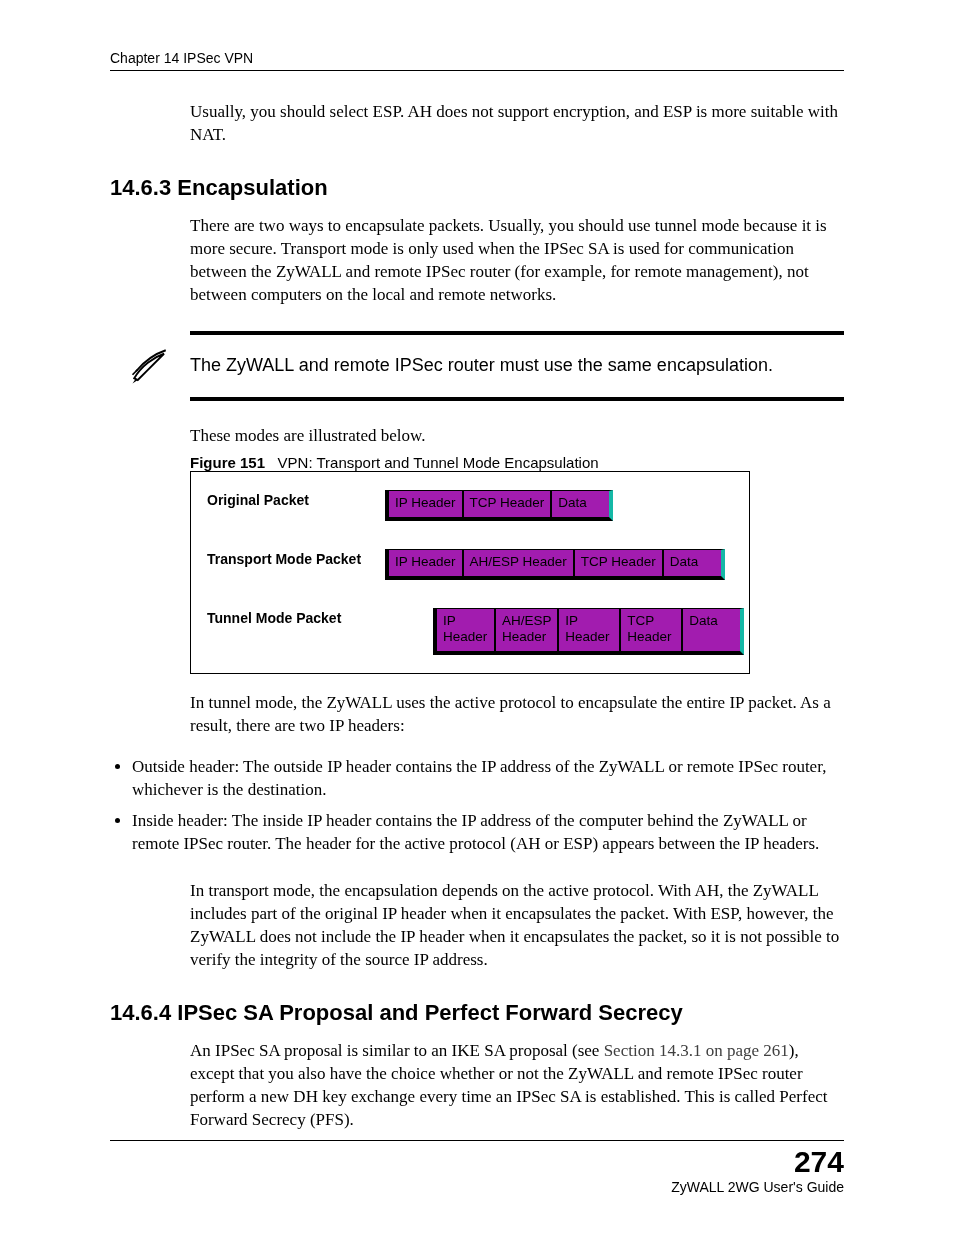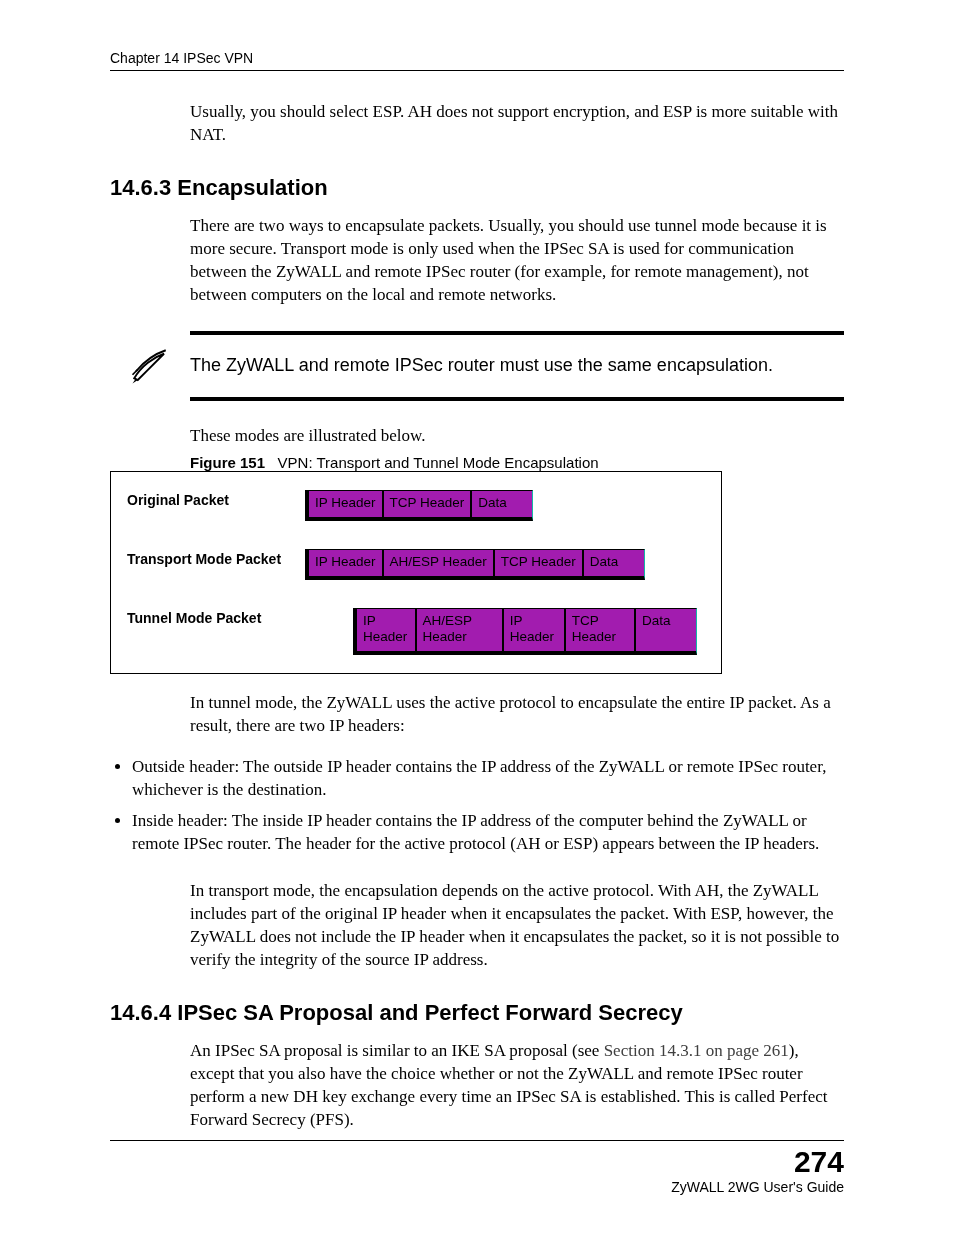--- a/index.html
+++ b/index.html
@@ -67,24 +67,25 @@
     font-size: 18px;
     line-height: 1.35;
   }
   .fig-caption {
     font-family: Arial, Helvetica, sans-serif;
     font-size: 15px;
     margin: 6px 0 0 80px;
   }
   .fig-caption .fig-label { font-weight: bold; }
   .figure-box {
+    margin-left: 80px;
     border: 1px solid #000;
     padding: 18px 24px 12px 16px;
     font-family: Arial, Helvetica, sans-serif;
-    width: 612px;
+    width: 560px;
     box-sizing: border-box;
   }
   .pkt-row { display: flex; align-items: flex-start; margin-bottom: 28px; }
   .pkt-row:last-child { margin-bottom: 6px; gap: 48px; }
   .pkt-label {
     flex: 0 0 178px;
     font-weight: bold;
     font-size: 14px;
     padding-top: 2px;
   }
@@ -95,21 +96,21 @@
     border-left: 4px solid #000;
     font-size: 13.5px;
     padding: 4px 6px 6px 6px;
     min-width: 62px;
     min-height: 30px;
     box-sizing: border-box;
     line-height: 1.2;
     background: #a21caf;
   }
   .pkt-cell + .pkt-cell { border-left: 1px solid #000; }
-  .pkt-cells .pkt-cell:last-child { border-right: 1px solid #14b8a6; }
+  .pkt-cells .pkt-cell:last-child { border-right: 4px solid #14b8a6; }
   ul.bullets {
     margin: 0 0 24px 0;
     padding-left: 22px;
   }
   ul.bullets li {
     font-size: 17px;
     line-height: 1.35;
     margin-bottom: 8px;
   }
   a.xref { color: #404040; text-decoration: none; }

